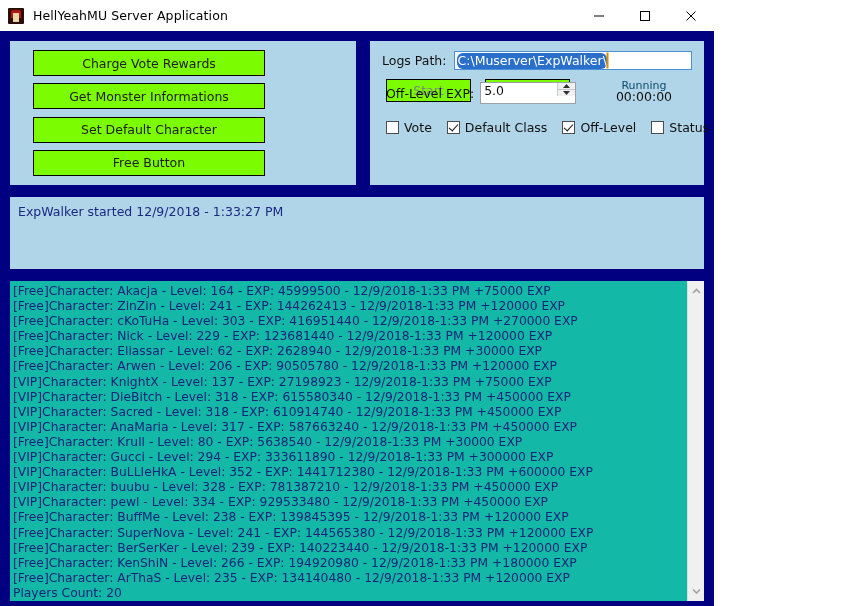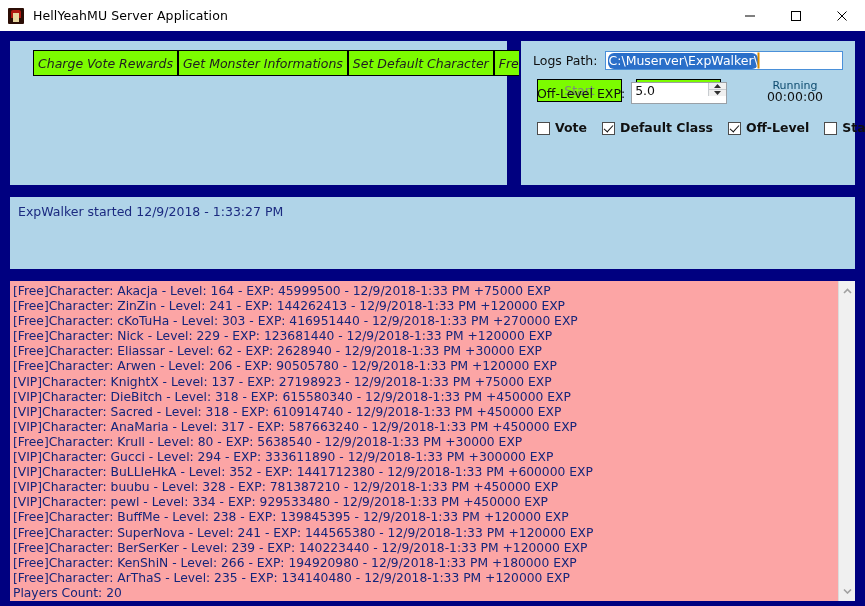--- a/index.html
+++ b/index.html
@@ -10,21 +10,21 @@
   body {
     width: 865px;
     height: 606px;
     overflow: hidden;
     font-family: "DejaVu Sans", "Liberation Sans", sans-serif;
     background: #ffffff;
   }
 
   
   .window {
-    width: 865px;
+    width: 714px;
     height: 606px;
     position: relative;
     box-sizing: border-box;
     background: #000080;
     display: flex;
     flex-direction: column;
   }
   .titlebar {
     height: 31px;
     min-height: 31px;
@@ -112,21 +112,22 @@
 
   .panel-actions {
     flex: 1 1 auto;
     display: flex;
     padding: 9px 12px;
     gap: 0;
     box-sizing: border-box;
   }
   .btn-col {
     display: flex;
-    font-style: italic;
+    flex-direction: column;
+    justify-content: space-between;
   }
   .btn-col.green { width: 232px; margin-left: 11px; }
   .btn-col.red   { width: 198px; margin-left: 45px; }
 
   .btn {
     box-sizing: border-box;
     height: 26px;
     display: flex;
     align-items: center;
     justify-content: center;
@@ -273,24 +274,23 @@
   .spin-arrows .sep { flex: 0 0 1px; background: #c8ccd0; }
 
   .check-row {
     margin-top: 16px;
     display: flex;
     align-items: center;
     padding-left: 4px;
   }
   .check-item {
     display: flex;
-    align-items: flex-end;
+    align-items: center;
     margin-right: 15px;
     white-space: nowrap;
-    font-weight: bold;
   }
   .check-item:last-child { margin-right: 0; }
   .check-box {
     width: 13px;
     height: 13px;
     background: #ffffff;
     border: 1px solid #4c4c4c;
     box-sizing: border-box;
     margin-right: 5px;
     position: relative;
@@ -323,21 +323,21 @@
   }
   .statuslog-line {
     font-size: 12.5px;
     color: #1b2a80;
     line-height: 16px;
   }
 
   
   .panel-loglist {
     flex: 1 1 auto;
-    background: #fca5a5;
+    background: #14b8a6;
     border: 2px solid #000080;
     box-sizing: border-box;
     display: flex;
     overflow: hidden;
     position: relative;
   }
   .log-lines {
     flex: 1 1 auto;
     padding: 3px 0 0 3px;
     overflow: hidden;

